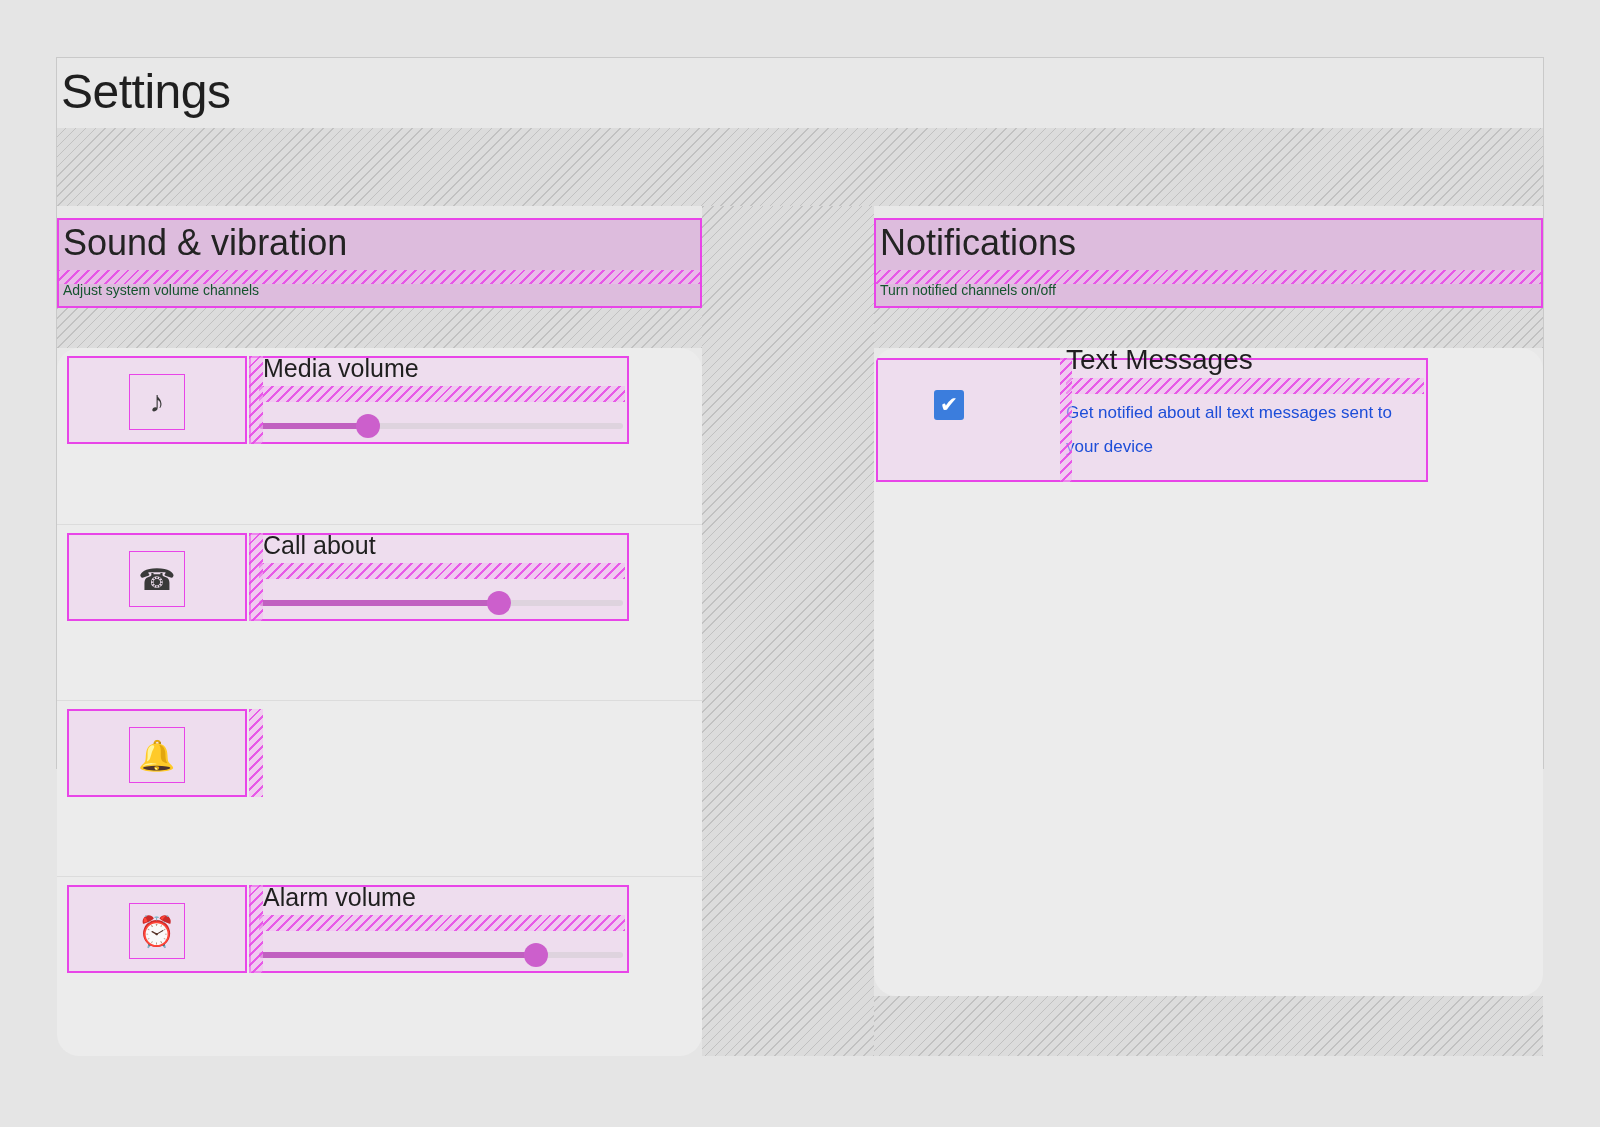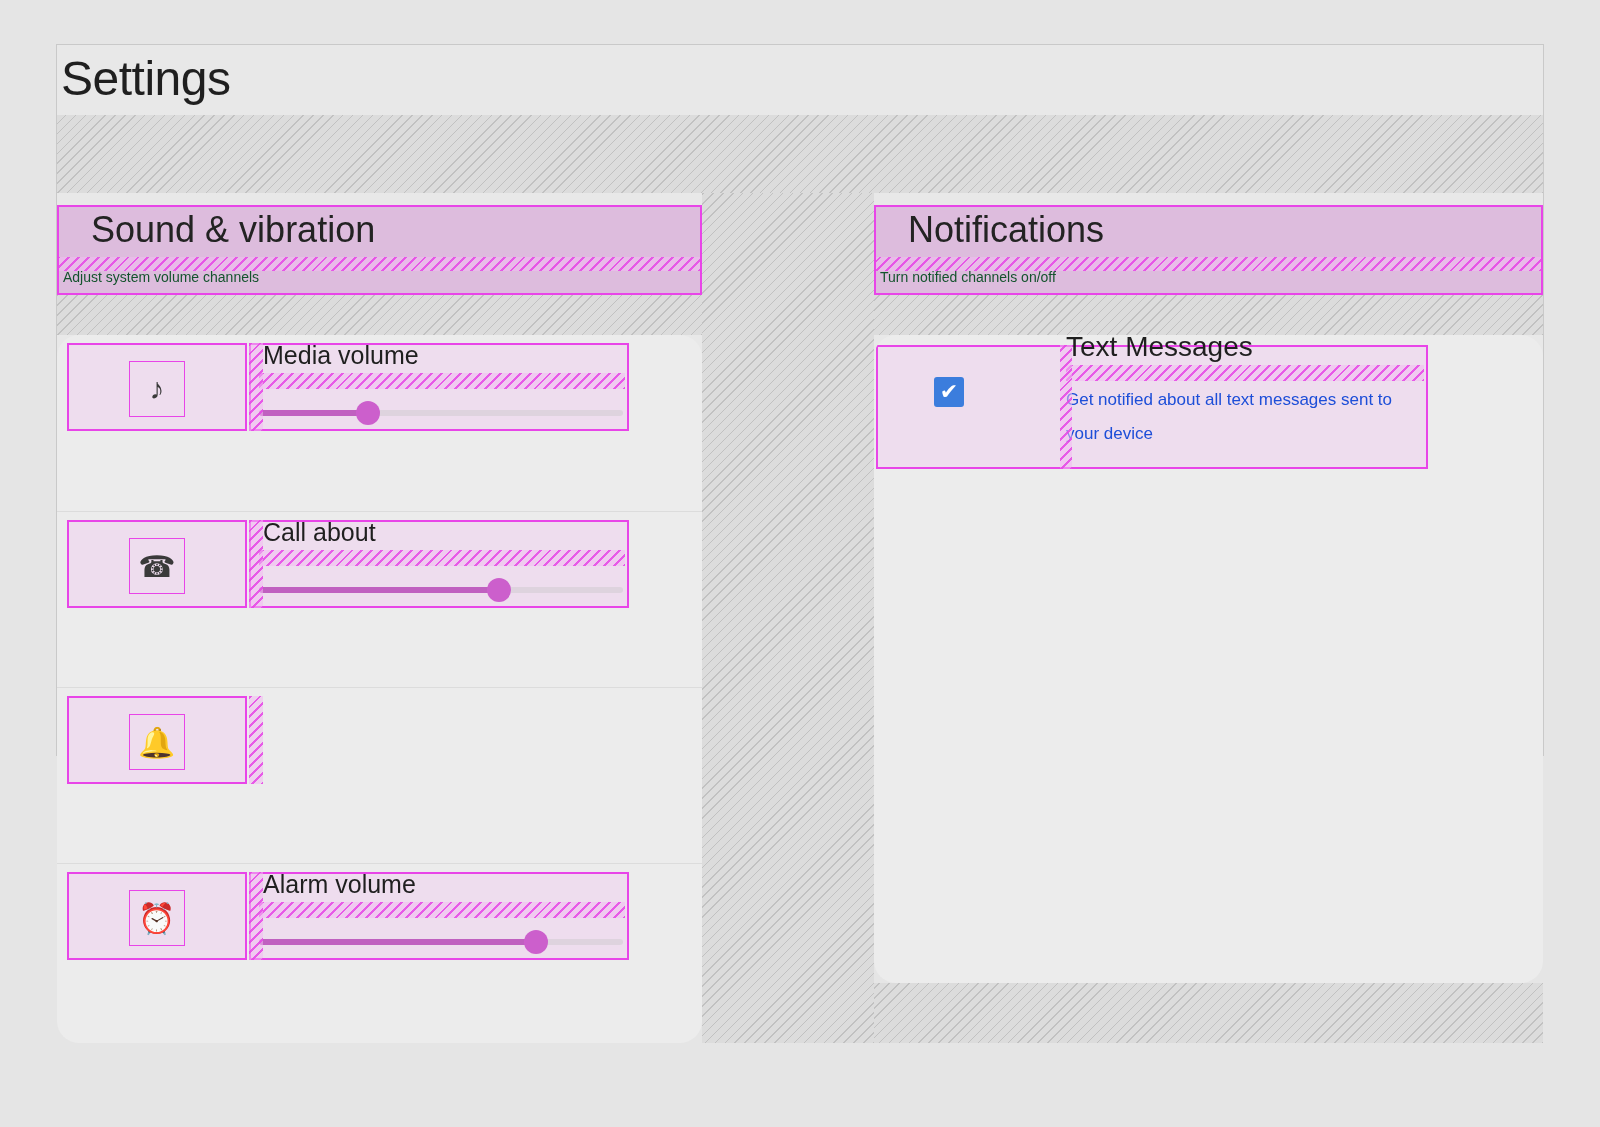--- a/index.html
+++ b/index.html
@@ -13,21 +13,21 @@
     width: 1600px;
     height: 1127px;
     background: #e5e5e5;
     overflow: hidden;
   }
 
   
   .window {
     position: absolute;
     left: 56px;
-    top: 44px;
+    top: 57px;
     width: 1488px;
     height: 712px;
     background: #e8e8e8;
     border: 1px solid #c9c9c9;
     box-sizing: border-box;
   }
 
   .page-title {
     position: absolute;
     left: 4px;
@@ -95,21 +95,20 @@
     border: 2px solid #e845e8;
     background: #ddbcdd;
     padding: 0;
   }
   .section-head .title {
     position: absolute;
     left: 4px;
     top: 2px;
     font-size: 36px;
     color: #232323;
-    margin-left: 28px;
   }
   .section-head .underline {
     position: absolute;
     left: 0px;
     top: 50px;
     right: 0px;
     height: 14px;
   }
   .section-head .subtitle {
     position: absolute;

